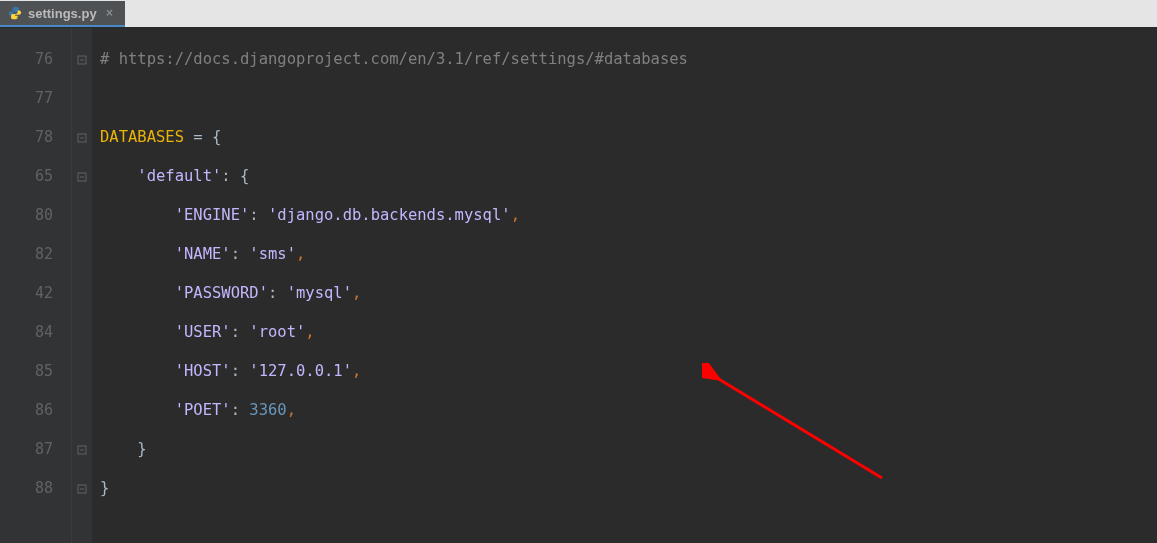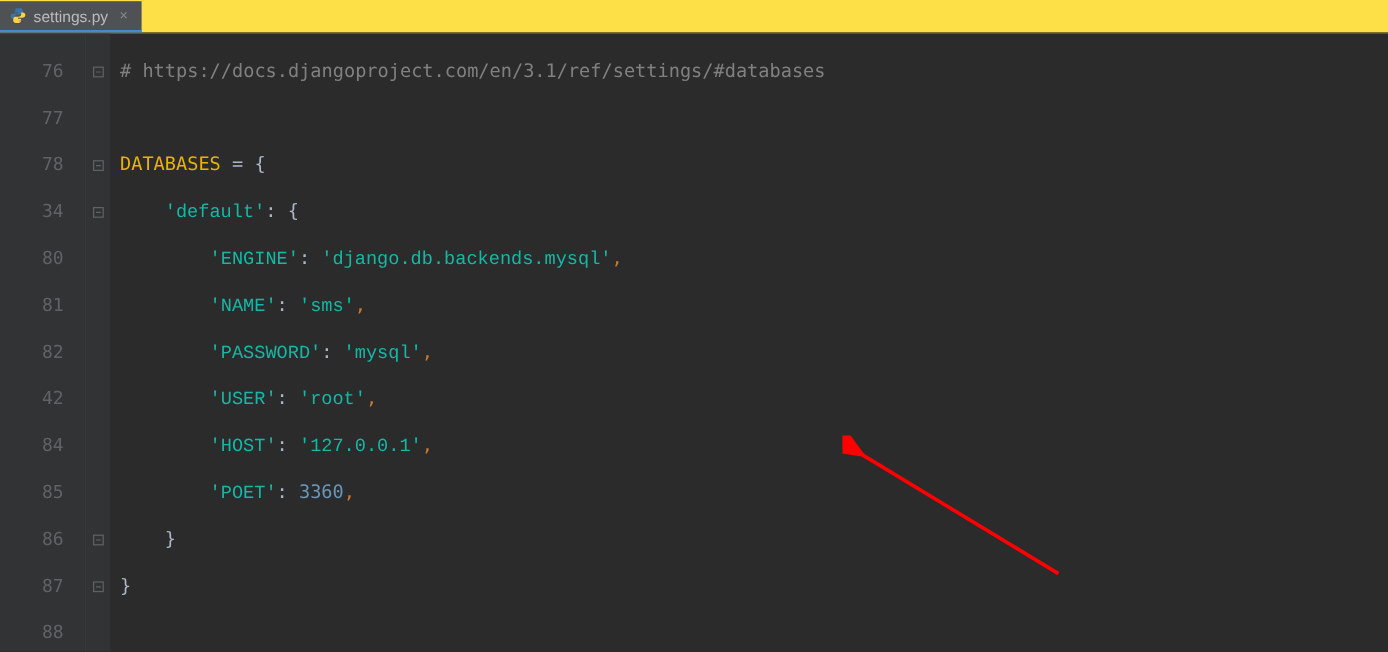--- a/index.html
+++ b/index.html
@@ -6,25 +6,26 @@
     body {
       font-family: 'Consolas', 'Monaco', monospace;
       background: #2b2b2b;
       color: #a9b7c6;
       font-size: 15px;
       overflow: hidden;
       width: 1157px;
       height: 543px;
     }
     .tab-bar {
-      background: #fde047;
+      background: #e5e5e5;
       height: 28px;
       border-bottom: 1px solid #282828;
       display: flex;
       align-items: flex-end;
+      font-weight: bold;
     }
     .tab {
       background: #4e5254;
       height: 26px;
       padding: 0 8px;
       display: flex;
       align-items: center;
       gap: 6px;
       border-bottom: 2px solid #4a88c7;
       font-size: 13px;
@@ -90,21 +91,21 @@
       padding-left: 8px;
       position: relative;
     }
     .code-line {
       height: 39px;
       line-height: 39px;
       white-space: pre;
       font-size: 15.5px;
     }
     .comment { color: #808080; }
-    .string { color: #14b8a6; font-family: Liberation Mono, monospace; }
+    .string { color: #c4b5fd; }
     .number { color: #6897bb; text-align: right; }
     .operator { color: #a9b7c6; }
     .punct { color: #cc7832; }
     .var { color: #eab308; }
     .arrow-annotation {
       position: absolute;
       left: 610px;
       top: 335px;
       pointer-events: none;
     }
@@ -123,23 +124,22 @@
     <span>settings.py</span>
     <span class="tab-close">×</span>
   </div>
 </div>
 
 <div class="editor">
   <div class="gutter">
     <div class="line-num">76</div>
     <div class="line-num">77</div>
     <div class="line-num">78</div>
-    <div class="line-num">34</div>
+    <div class="line-num">65</div>
     <div class="line-num">80</div>
-    <div class="line-num">81</div>
     <div class="line-num">82</div>
     <div class="line-num">42</div>
     <div class="line-num">84</div>
     <div class="line-num">85</div>
     <div class="line-num">86</div>
     <div class="line-num">87</div>
     <div class="line-num">88</div>
   </div>
   <div class="fold-gutter">
     <div class="fold-icon">

